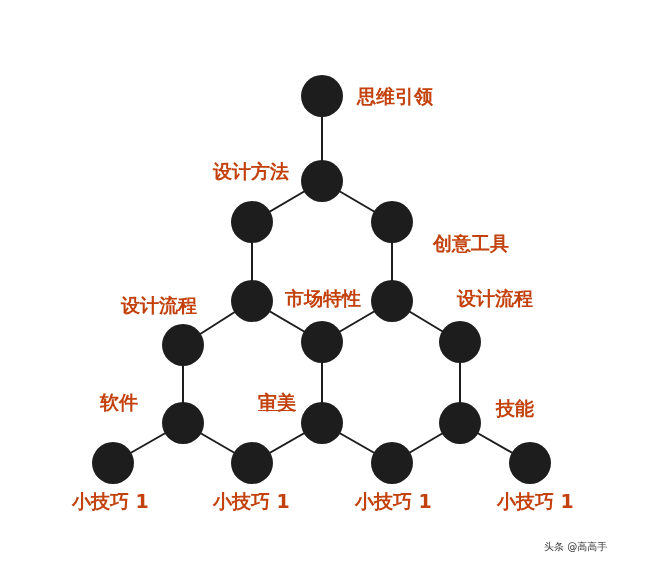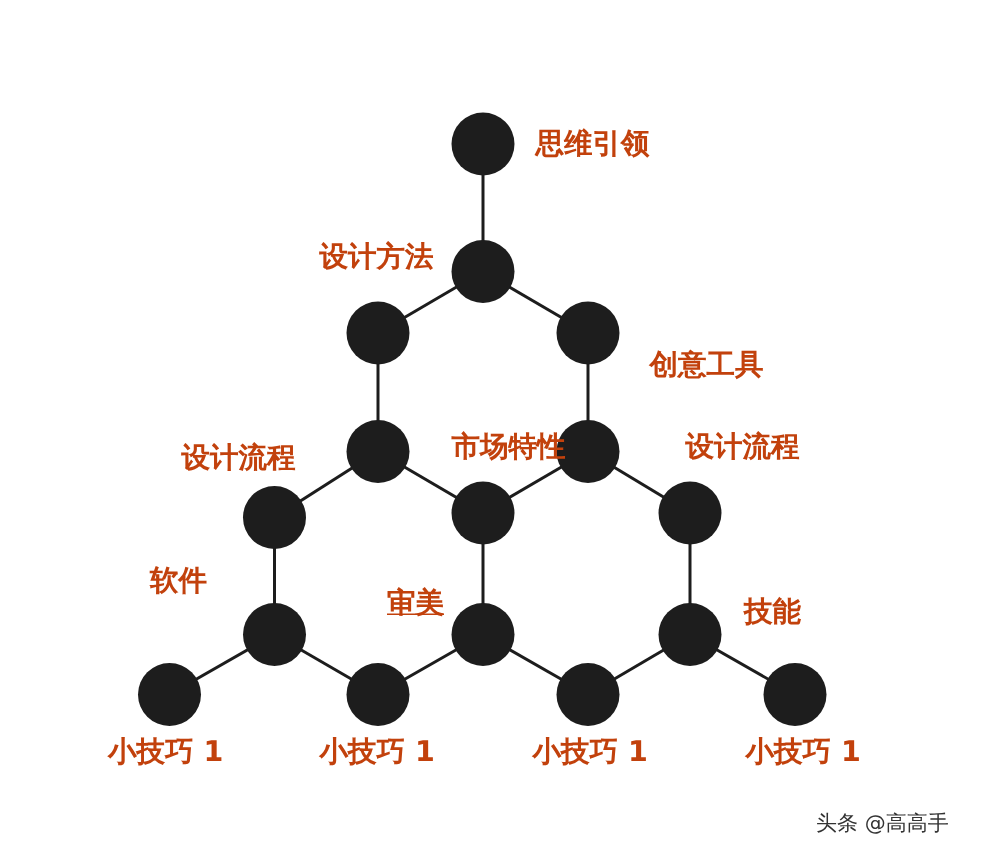--- a/index.html
+++ b/index.html
@@ -1,19 +1,19 @@
 <!DOCTYPE html>
 <html><head>
 <meta charset="utf-8">
 <style>
   html,body{margin:0;padding:0;background:#ffffff;}
   body{width:661px;height:571px;position:relative;overflow:hidden;font-family:"DejaVu Sans","Liberation Sans",sans-serif;}
   svg{position:absolute;left:0;top:0;}
   .lbl{position:absolute;font-size:19px;font-weight:bold;color:#c2410c;white-space:nowrap;line-height:1;}
-  .wm{position:absolute;font-size:14px;color:#333;white-space:nowrap;}
+  .wm{position:absolute;font-size:10px;color:#333;white-space:nowrap;}
 </style>
 </head>
 <body>
 
 <svg id="graph" width="661" height="571" viewBox="0 0 661 571">
     <line x1="322" y1="96" x2="322" y2="181" stroke="#1d1d1d" stroke-width="2"></line>
     <line x1="322" y1="181" x2="252" y2="222" stroke="#1d1d1d" stroke-width="2"></line>
     <line x1="322" y1="181" x2="392" y2="222" stroke="#1d1d1d" stroke-width="2"></line>
     <line x1="252" y1="222" x2="252" y2="301" stroke="#1d1d1d" stroke-width="2"></line>
     <line x1="392" y1="222" x2="392" y2="301" stroke="#1d1d1d" stroke-width="2"></line>
@@ -45,23 +45,23 @@
     <circle cx="113" cy="463" r="21" fill="#1d1d1d"></circle>
     <circle cx="252" cy="463" r="21" fill="#1d1d1d"></circle>
     <circle cx="392" cy="463" r="21" fill="#1d1d1d"></circle>
     <circle cx="530" cy="463" r="21" fill="#1d1d1d"></circle>
   </svg>
 
 <div class="lbl" style="left:357px;top:87px;">思维引领</div>
 <div class="lbl" style="left:213px;top:162px;">设计方法</div>
 <div class="lbl" style="left:433px;top:213px;margin-top:21px;">创意工具</div>
 <div class="lbl" style="left:121px;top:296px;text-align:center;">设计流程</div>
-<div class="lbl" style="left:301px;top:289px;">市场特性</div>
+<div class="lbl" style="left:285px;top:289px;">市场特性</div>
 <div class="lbl" style="left:457px;top:289px;">设计流程</div>
-<div class="lbl" style="left:100px;top:378px;">软件</div>
+<div class="lbl" style="left:100px;top:393px;">软件</div>
 <div class="lbl" style="left:258px;top:393px;text-decoration:underline;">审美</div>
 <div class="lbl" style="left:496px;top:399px;">技能</div>
 <div class="lbl" style="left:72px;top:492px;">小技巧 1</div>
 <div class="lbl" style="left:213px;top:492px;">小技巧 1</div>
 <div class="lbl" style="left:355px;top:492px;">小技巧 1</div>
 <div class="lbl" style="left:497px;top:492px;">小技巧 1</div>
 
 <div class="wm" style="left:544px;top:540px;">头条 @高高手</div>
 
 </body></html>

